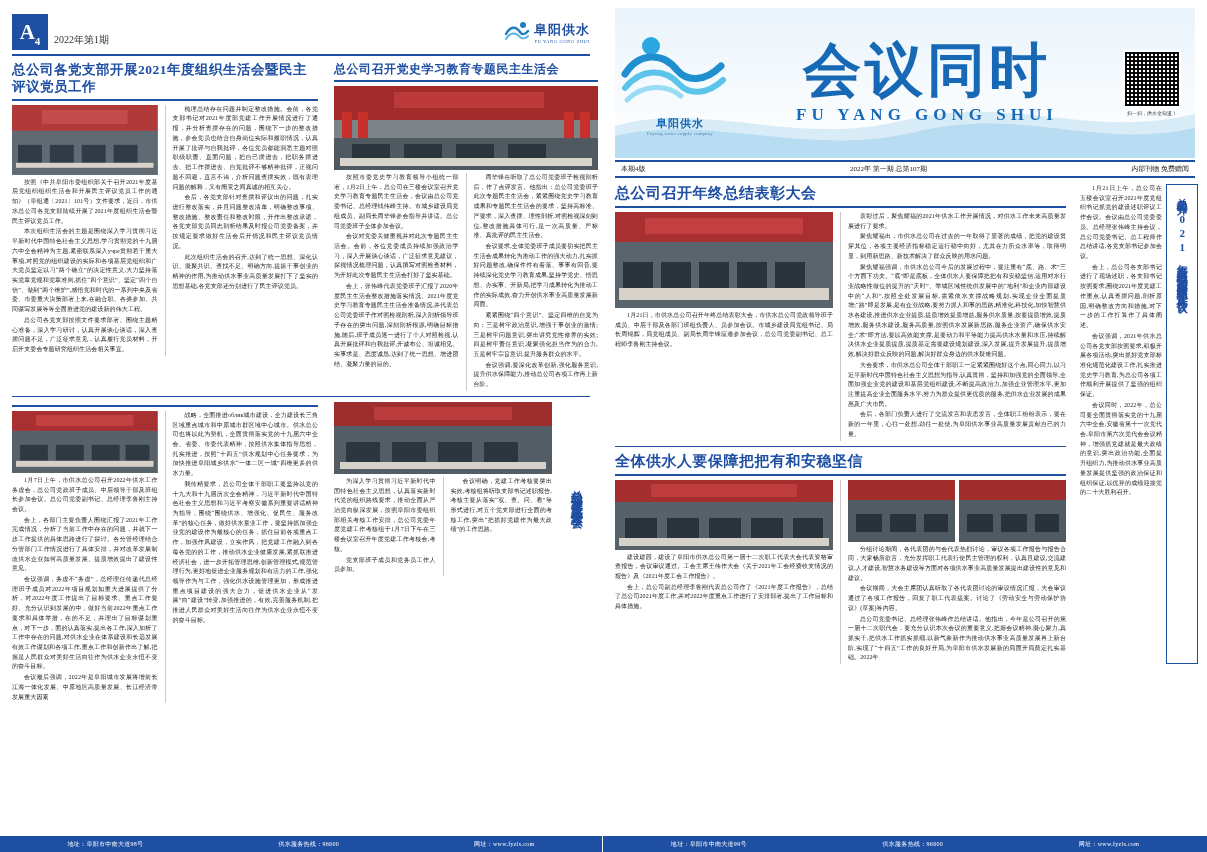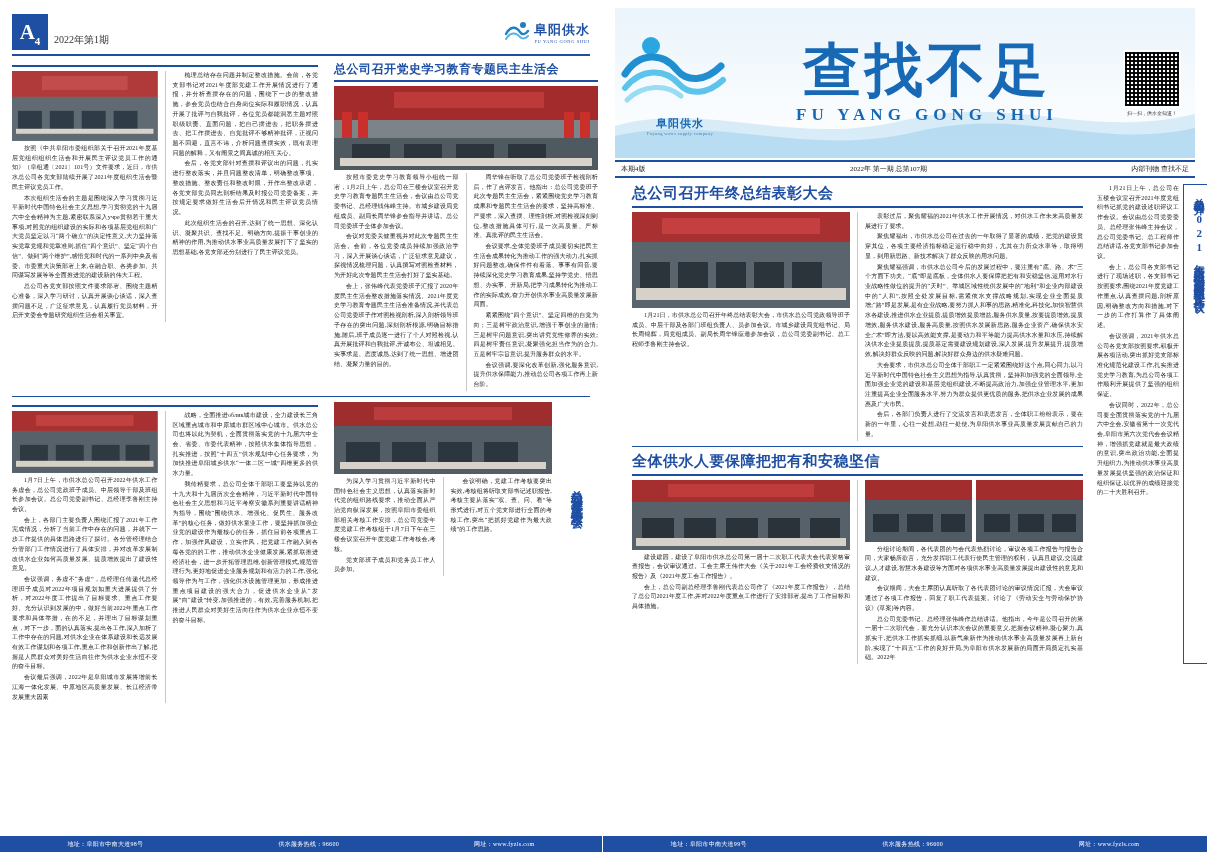--- a/index.html
+++ b/index.html
@@ -128,20 +128,21 @@
           <div class="logo-txt-cn">阜阳供水</div>
           <div class="logo-txt-en">FU YANG GONG SHUI</div>
         </div>
       </div>
     </div>
     <div class="rule"></div>
 
     <div style="display:flex; gap:8px; margin-top:6px;">
 
       <div style="width:306px;">
+        <div class="hl-title">总公司各党支部开展2021年度组织生活会暨民主评议党员工作</div>
         <div class="sect-rule"></div>
         <div style="display:flex; gap:7px;">
           <div style="width:146px;">
             <div class="photo" style="height:70px;">
               <svg class="ph-in" viewBox="0 0 146 70" preserveAspectRatio="none">
                 <rect width="146" height="70" fill="#8a8f93"></rect>
                 <rect y="0" width="146" height="26" fill="#b03a3a"></rect>
                 <rect x="30" y="5" width="86" height="14" fill="#c24b4b"></rect>
                 <rect y="26" width="146" height="44" fill="#5f6a73"></rect>
                 <g fill="#2f3b47">
@@ -310,39 +311,39 @@
             <path d="M4 44 C18 22, 42 22, 56 40 C66 52, 84 52, 100 36" stroke="#1f8fd0" stroke-width="7" fill="none" stroke-linecap="round"></path>
             <path d="M4 58 C20 38, 44 38, 58 54 C68 65, 86 65, 102 50" stroke="#5cc3ea" stroke-width="6" fill="none" stroke-linecap="round"></path>
             <path d="M6 70 C22 54, 46 54, 60 66" stroke="#9adcf3" stroke-width="5" fill="none" stroke-linecap="round"></path>
           </svg>
           <div style="text-align:center; margin-top:-4px;">
             <div class="np-sub-cn">阜阳供水</div>
             <div class="np-sub-en">Fuyang water supply company</div>
           </div>
         </div>
         <div class="np-title">
-          <div class="np-cn">查找不足</div>
+          <div class="np-cn">会议同时</div>
           <div class="np-en">FU YANG GONG SHUI</div>
         </div>
         <div class="qr-wrap">
           <div class="qr"></div>
           <div class="qr-cap">扫一扫，供水全知道！</div>
         </div>
       </div>
     </div>
 
     <div class="np-bar">
       <span>本期4版</span>
       <span>2022年 第一期 总第107期</span>
-      <span>内部刊物 查找不足</span>
+      <span>内部刊物 免费赠阅</span>
     </div>
 
     <div style="display:flex; gap:7px; margin-top:6px;">
 
-      <div style="width:452px;margin-left:17px;">
+      <div style="width:452px;">
 
         <div>
           <div class="art-title-r">总公司召开年终总结表彰大会</div>
           <div class="sect-rule"></div>
           <div style="display:flex; gap:7px;">
             <div style="width:218px;">
               <div class="photo" style="height:96px;">
                 <svg class="ph-in" viewBox="0 0 218 96" preserveAspectRatio="none">
                   <rect width="218" height="96" fill="#8d949a"></rect>
                   <rect width="218" height="30" fill="#a83030"></rect>

